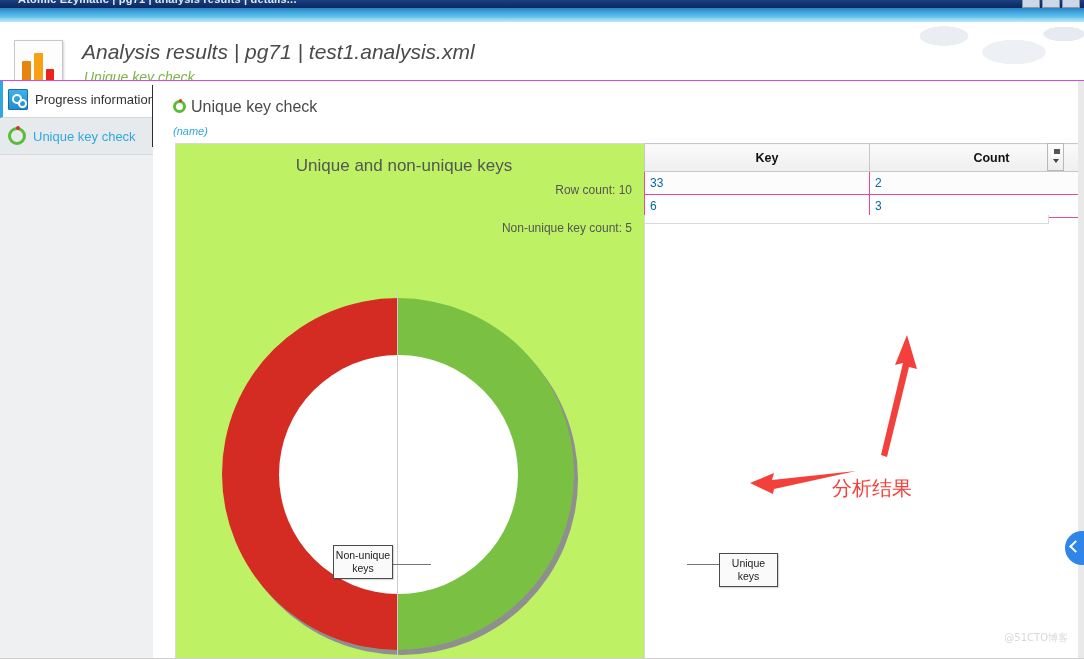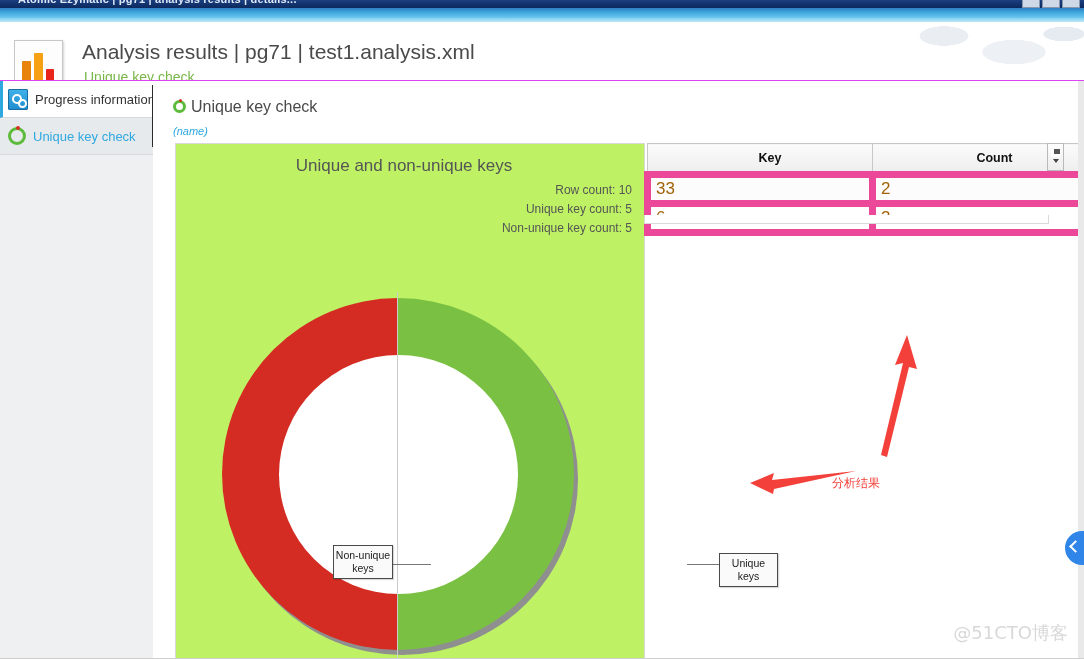--- a/index.html
+++ b/index.html
@@ -24,21 +24,21 @@
     position:absolute;left:0;top:8px;width:1084px;height:10px;
     background:linear-gradient(180deg,#2b7fc4 0%,#41a8de 45%,#6ec8ef 100%);
   }
   #browser-strip2{
     position:absolute;left:0;top:18px;width:1084px;height:4px;
     background:linear-gradient(180deg,#7fd0f2 0%,#bfe7f8 100%);
   }
   
   #app-header{
     position:absolute;left:0;top:22px;width:1084px;height:58px;
-    background:#ffffff;border-bottom:1px solid #d946ef;overflow:hidden;
+    background:#ffffff;border-bottom:1px solid #d946ef;overflow:hidden;font-style:italic;
   }
   #header-clouds{
     position:absolute;right:0;top:0;width:180px;height:58px;
     background:
       radial-gradient(ellipse 40px 16px at 40px 14px,#e9eef3 0%,#e9eef3 60%,transparent 62%),
       radial-gradient(ellipse 52px 20px at 110px 30px,#edf1f5 0%,#edf1f5 60%,transparent 62%),
       radial-gradient(ellipse 34px 12px at 160px 12px,#e4eaf0 0%,#e4eaf0 60%,transparent 62%);
     opacity:.95;
   }
   #app-logo{
@@ -158,21 +158,21 @@
   #leader-left{left:240px;top:483px;width:38px;}
   #leader-right{left:534px;top:483px;width:32px;}
   
   #table-wrap{position:absolute;left:491px;top:62px;width:403px;height:72px;}
   table.datagrid{border-collapse:collapse;width:403px;table-layout:fixed;}
   table.datagrid th{
     background:linear-gradient(180deg,#fbfbfb 0%,#eeeeee 100%);
     border:1px solid #c7c7c7;font-size:12.5px;color:#111;height:25px;font-weight:bold;padding-left:21px;
   }
   table.datagrid td{
-    border:7px solid #ec4899;font-size:17px;color:#a16207;height:20px;
+    border:1px solid #ec4899;font-size:12px;color:#0369a1;height:20px;
     padding-left:5px;background:#fff;
   }
   table.datagrid td.alt{background:#fcfcfc;}
   #grid-opts-btn{
     position:absolute;left:403px;top:0;width:17px;height:28px;
     background:linear-gradient(180deg,#fdfdfd,#ededed);border:1px solid #b9b9b9;
     box-sizing:border-box;cursor:pointer;
   }
   #grid-opts-btn .g{
     position:absolute;left:3px;top:5px;width:9px;height:8px;
@@ -185,38 +185,38 @@
   }
   #tbl-empty-strip{
     position:absolute;left:0;top:72px;width:403px;height:8px;
     border-left:1px solid #d9d9d9;border-right:1px solid #d9d9d9;border-bottom:1px solid #d9d9d9;
     background:#fff;
   }
   
   #arrow-up{position:absolute;left:720px;top:248px;width:60px;height:130px;}
   #arrow-left{position:absolute;left:595px;top:388px;width:110px;height:30px;}
   #anno-text{
-    position:absolute;left:679px;top:394px;font-size:12px;color:#f4403a;
+    position:absolute;left:679px;top:394px;font-size:20px;color:#f4403a;
     font-family:"DejaVu Sans",sans-serif;white-space:nowrap;
   }
   
   #side-tab{
     position:absolute;right:0;top:531px;width:19px;height:34px;
     background:#2f86e8;border-radius:17px 0 0 17px;
   }
   #side-tab .chev{
     position:absolute;left:6px;top:11px;width:7px;height:7px;
     border-left:2px solid #fff;border-bottom:2px solid #fff;transform:rotate(45deg);
   }
   #scroll-rail{
     position:absolute;right:0;top:81px;width:6px;height:578px;background:#e9e9e9;
   }
   
   #watermark{
-    position:absolute;right:16px;bottom:14px;font-size:18px;color:#d8d8d8;
+    position:absolute;right:16px;bottom:14px;font-size:10px;color:#d8d8d8;
     font-family:"DejaVu Sans",sans-serif;white-space:nowrap;
   }
   #bottom-edge{position:absolute;left:0;bottom:0;width:1084px;height:1px;background:#cfcfcf;}
 </style>
 </head>
 <body>
 
 <div id="os-titlebar">
   <div id="os-title-text">Atomic Ezymatic | pg71 | analysis results | details...</div>
   <div id="os-win-btns">
@@ -257,21 +257,20 @@
 
 <div id="main">
 
   <div id="content-head-ring"></div>
   <div id="content-title">Unique key check</div>
   <div id="content-name">(name)</div>
 
   <div id="chart-panel">
     <div id="chart-title">Unique and non-unique keys</div>
     <div class="chart-sub" id="sub1">Row count: 10</div>
-    <div class="chart-sub" id="sub2">Unique key count: 5</div>
     <div class="chart-sub" id="sub3">Non-unique key count: 5</div>
 
     <div id="donut-wrap">
       <div id="donut-shadow"></div>
       <div id="donut" style="background: conic-gradient(rgb(122, 193, 67) 0deg, rgb(122, 193, 67) 180deg, rgb(212, 43, 34) 180deg, rgb(212, 43, 34) 360deg);"></div>
       <div id="donut-hole" style="width: 239px; height: 239px; left: 56.5px; top: 56.5px;"></div>
       <div id="center-guide-v"></div>
     </div>
   </div>
 

